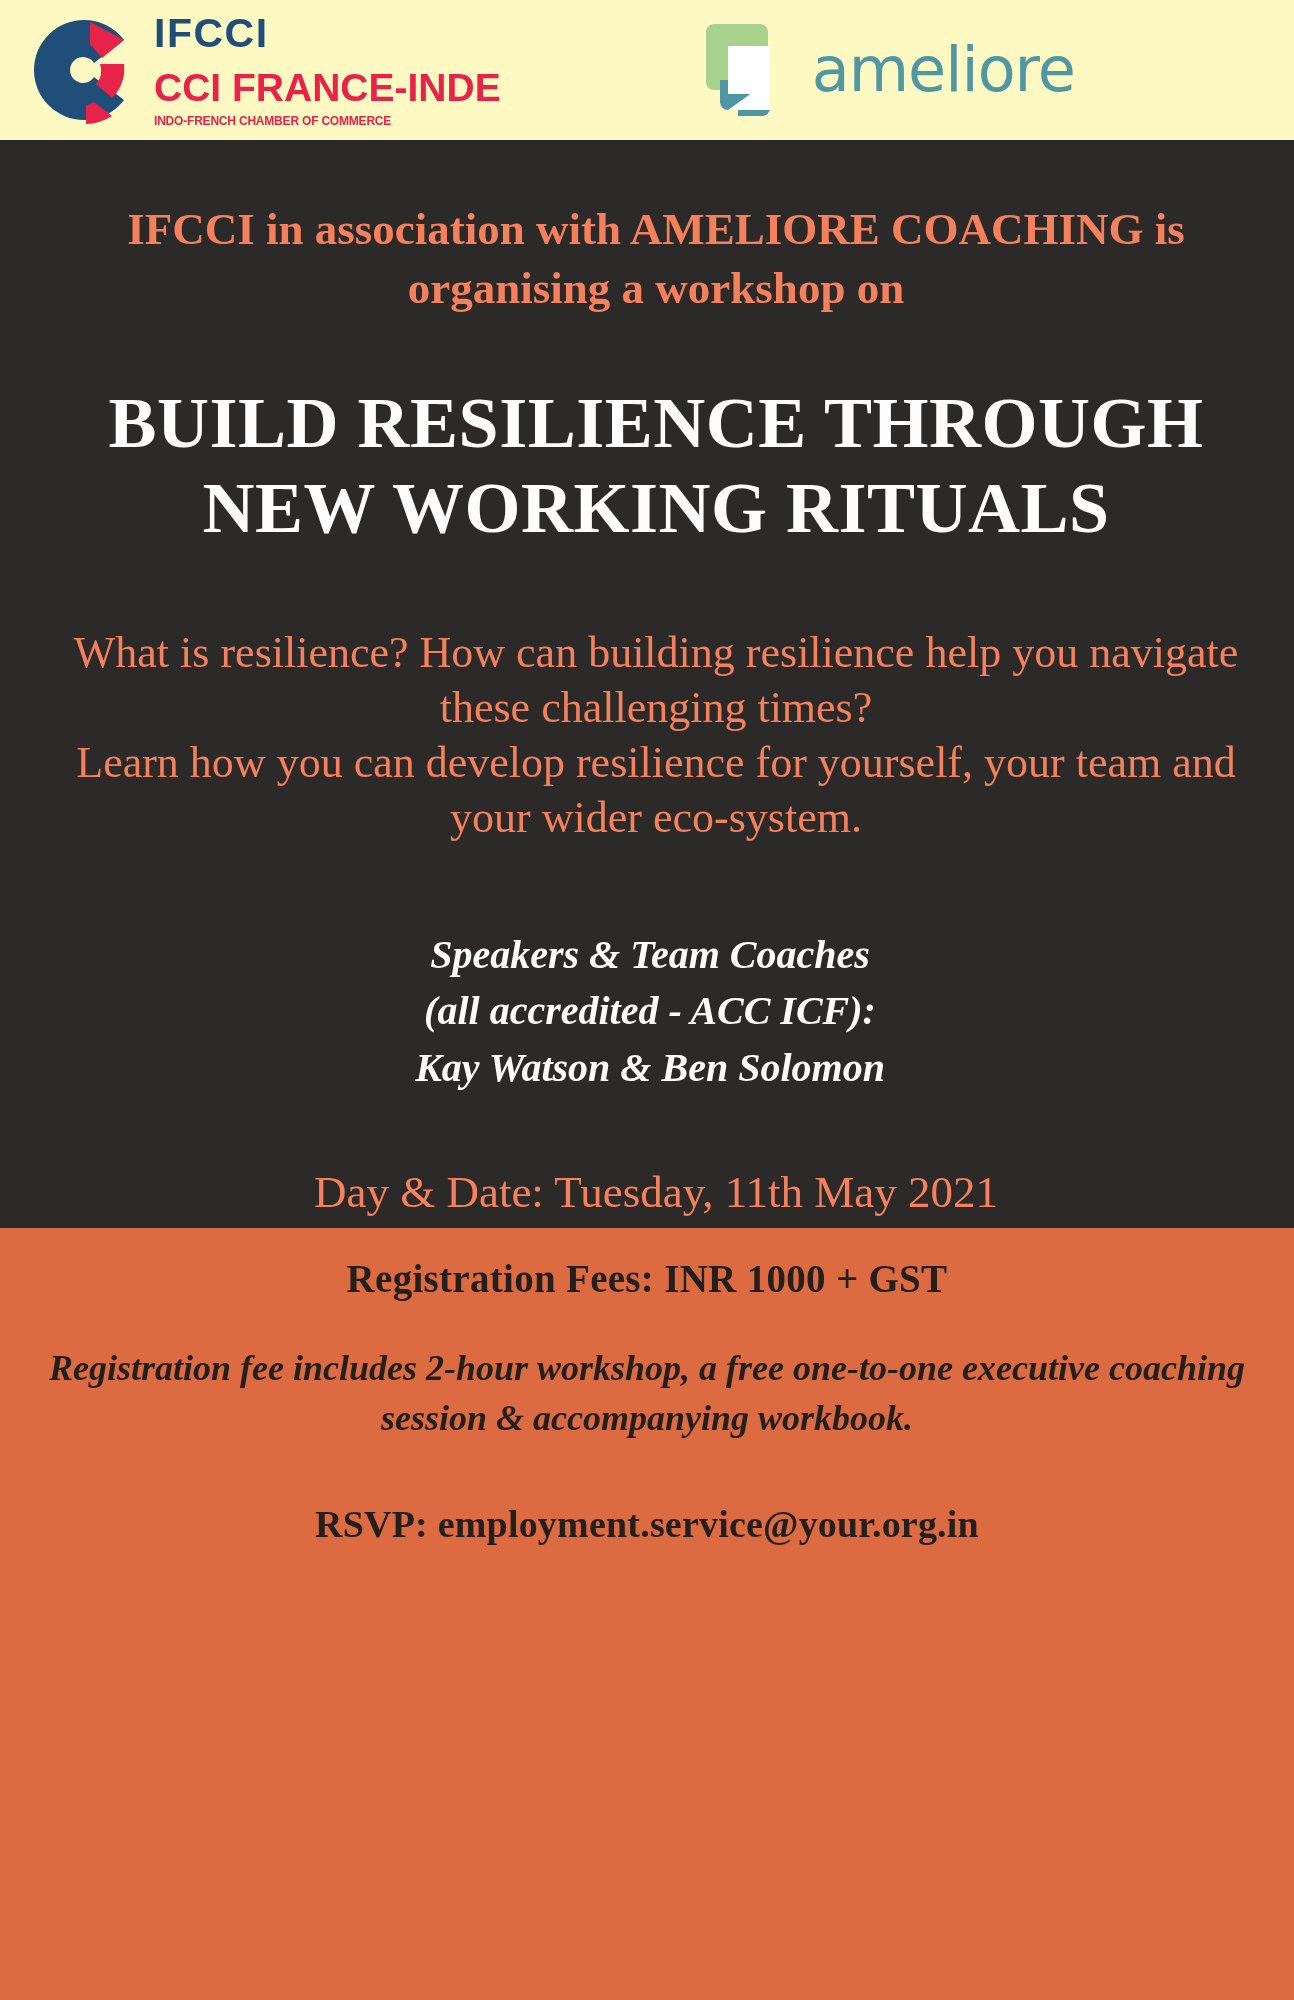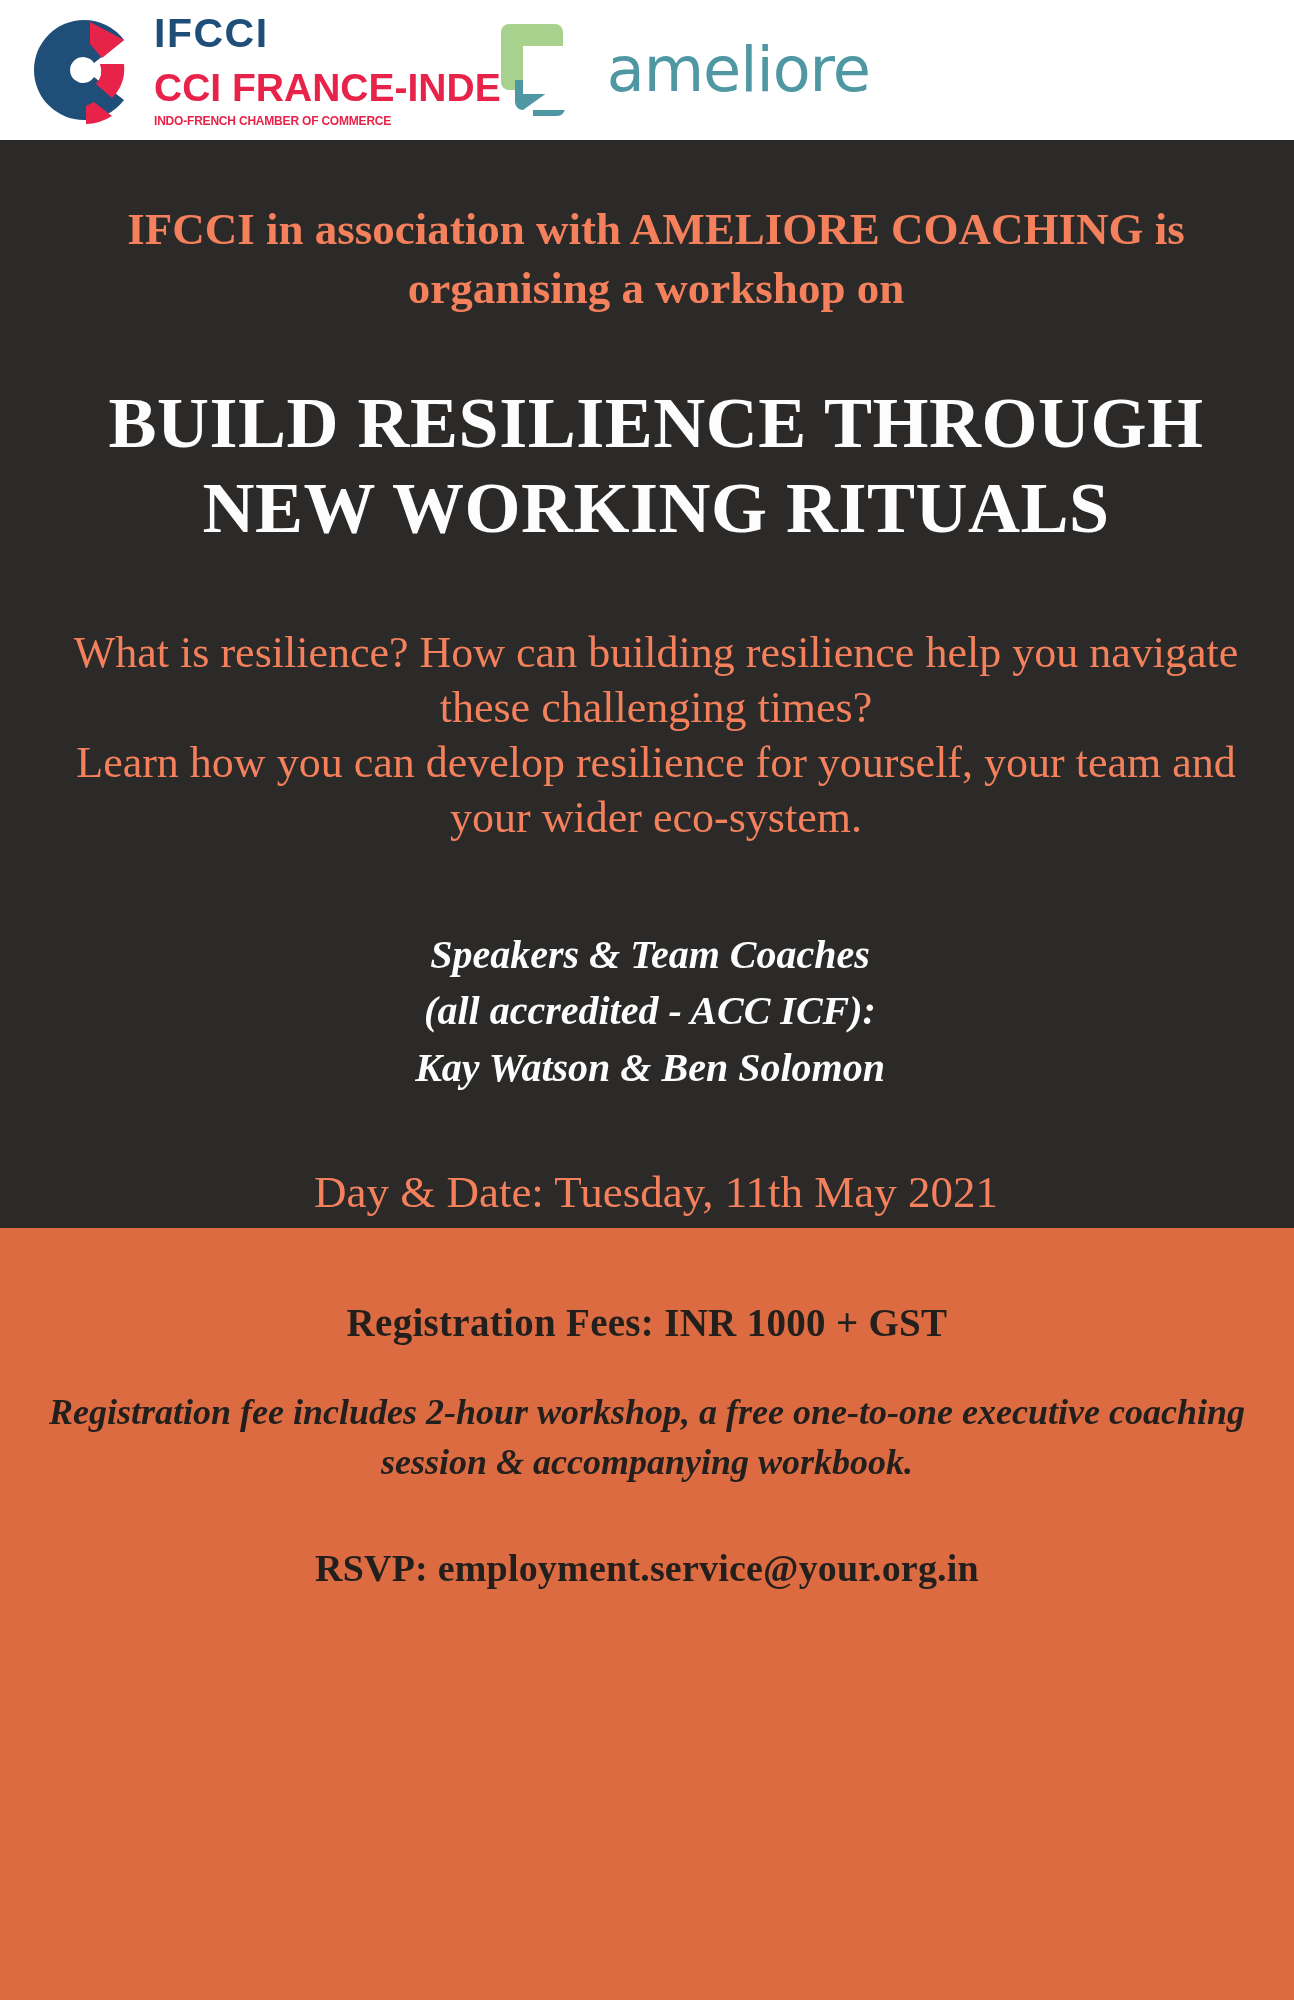--- a/index.html
+++ b/index.html
@@ -7,21 +7,21 @@
     width:1294px;height:2000px;
     background:#2b2a28;
     font-family:"Liberation Serif", serif;
     overflow:hidden;
   }
   .poster{position:relative;width:1294px;height:2000px;overflow:hidden;}
 
   
   .topbar{
     position:absolute;left:0;top:0;width:1294px;height:140px;
-    background:#ffffff;
+    background:#fef9c3;
     display:flex;align-items:center;
   }
   .ifcci-logo{display:flex;align-items:center;margin-left:28px;}
   .ifcci-mark{
     position:relative;width:112px;height:112px;flex:0 0 112px;
   }
   .ifcci-text{margin-left:14px;line-height:1;}
   .ifcci-l1{
     font-family:"Liberation Sans", sans-serif;
     font-weight:bold;font-size:41px;color:#1f4e79;
@@ -33,20 +33,21 @@
     letter-spacing:0px;margin-top:14px;
   }
   .ifcci-l3{
     font-family:"Liberation Sans", sans-serif;
     font-weight:bold;font-size:12px;color:#e8234a;
     letter-spacing:-0.2px;margin-top:8px;
   }
 
   .ameliore-logo{
     display:flex;align-items:center;
+    margin-left:205px;
   }
   .am-mark{position:relative;width:92px;height:92px;flex:0 0 92px;}
   .am-green{
     position:absolute;left:0;top:0;width:62px;height:66px;
     background:#a9d18e;border-radius:8px 8px 0 8px;
   }
   .am-teal{
     position:absolute;left:32px;top:22px;width:32px;height:70px;
     background:#4f97a3;border-radius:8px 0 8px 0;
   }
@@ -129,21 +130,21 @@
   .footer{
     position:absolute;left:0;top:1228px;width:1294px;height:772px;
     background:#dd6b42;
     text-align:center;
   }
   .fee{
     color:#221f1d;
     font-family:"Liberation Serif", serif;
     font-weight:bold;
     font-size:39px;
-    padding-top:72px;
+    padding-top:28px;
     letter-spacing:0.3px;
   }
   .includes{
     color:#221f1d;
     font-family:"Liberation Serif", serif;
     font-weight:bold;font-style:italic;
     font-size:36px;
     line-height:1.4;
     margin:42px 48px 0 48px;
   }

